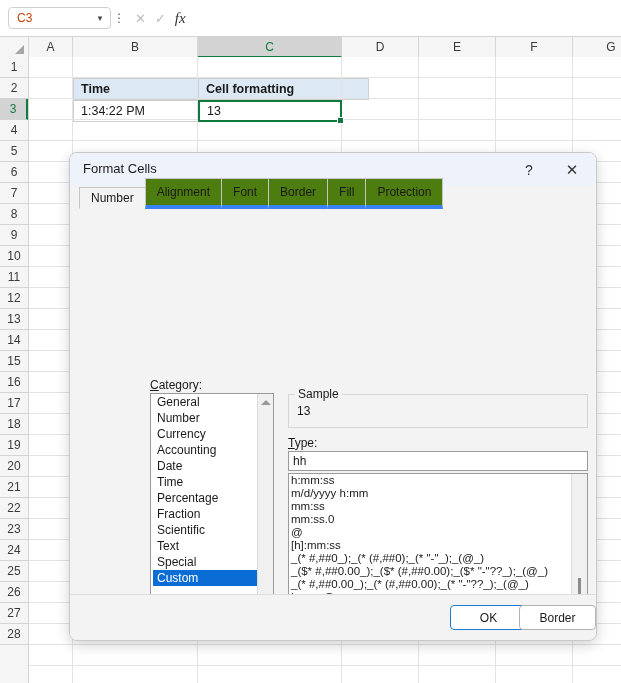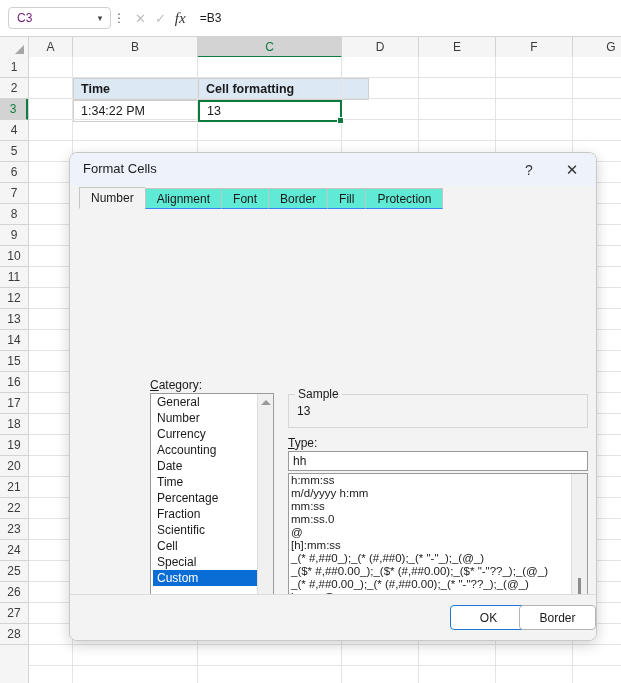--- a/index.html
+++ b/index.html
@@ -24,21 +24,21 @@
   .namebox {
     margin-left: 8px;
     width: 103px; height: 22px;
     border: 1px solid #d0d0d0; border-radius: 4px;
     background: #fff;
     display: flex; align-items: center;
     box-sizing: border-box;
   }
   .namebox .nbtext {
     flex: 1; padding-left: 8px;
-    font-size: 12px; color: #701a75;
+    font-size: 12px; color: #c2410c;
   }
   .namebox .nbchev {
     width: 20px; text-align: center;
     font-size: 9px; color: #444;
     line-height: 1;
   }
   .vdots {
     width: 16px; text-align: center;
     font-size: 12px; color: #555; letter-spacing: 0;
     line-height: 1;
@@ -174,27 +174,27 @@
     display: flex; align-items: center; justify-content: center;
     font-size: 15px; color: #333;
   }
 
   .tabs {
     position: absolute; left: 9px; top: 34px;
     height: 22px;
     display: flex; align-items: flex-end;
   }
   .tab {
-    height: 21px;
+    height: 31px;
     padding: 0 11px;
     display: flex; align-items: center;
     font-size: 12px; color: #1a1a1a;
-    background: #5eead4;
+    background: #4d7c0f;
     border: 1px solid #c5c5c5;
-    border-bottom: 1px solid #3b82f6;
+    border-bottom: 4px solid #3b82f6;
     border-right: none;
     box-sizing: border-box;
   }
   .tab:last-child { border-right: 1px solid #c5c5c5; }
   .tab.active {
     background: #f3f3f3;
     border-bottom: 1px solid #f3f3f3;
     height: 22px;
     font-weight: normal;
   }
@@ -328,21 +328,20 @@
     <div class="namebox">
       <div class="nbtext">C3</div>
       <div class="nbchev">▾</div>
     </div>
     <div class="vdots">⋮</div>
     <div class="fbicons">
       <span class="fbicon">✕</span>
       <span class="fbicon">✓</span>
       <span class="fbicon fx">fx</span>
     </div>
-    <div class="fbinput">=B3</div>
   </div>
 
   <div class="colhdr">
     <div class="corner">
         <i></i>
       </div>
   <div class="colcell" style="left: 29px; width: 44px;">A</div>
       <div class="colcell" style="left: 73px; width: 125px;">B</div>
       <div class="colcell sel" style="left: 198px; width: 144px;">C</div>
       <div class="colcell" style="left: 342px; width: 77px;">D</div>
@@ -452,21 +451,21 @@
       <div class="catlist">
           <div class="catitem">General</div>
           <div class="catitem">Number</div>
           <div class="catitem">Currency</div>
           <div class="catitem">Accounting</div>
           <div class="catitem">Date</div>
           <div class="catitem">Time</div>
           <div class="catitem">Percentage</div>
           <div class="catitem">Fraction</div>
           <div class="catitem">Scientific</div>
-          <div class="catitem">Cell</div>
+          <div class="catitem">Text</div>
           <div class="catitem">Special</div>
           <div class="catitem sel">Custom</div>
         </div>
       <div class="catsb">
         <div class="sbarrow" style="top:0;">
             <span class="up"></span>
           </div>
         <div class="sbarrow" style="bottom:0;">
             <span class="dn"></span>
           </div>

